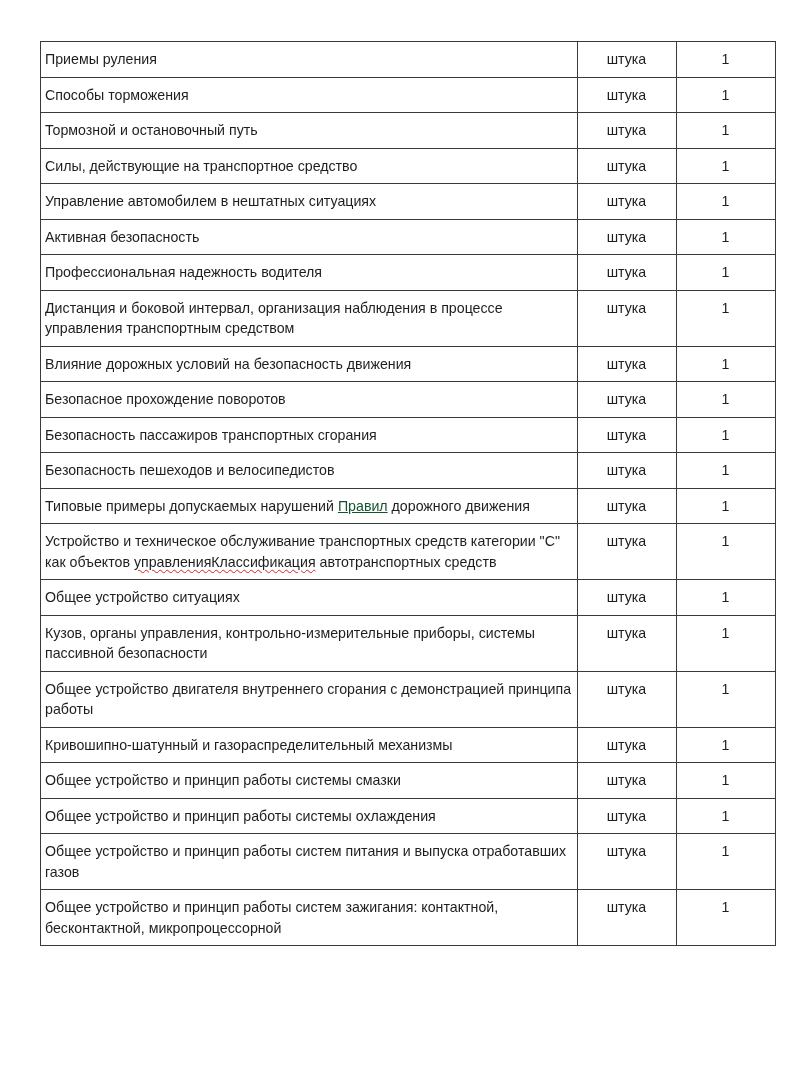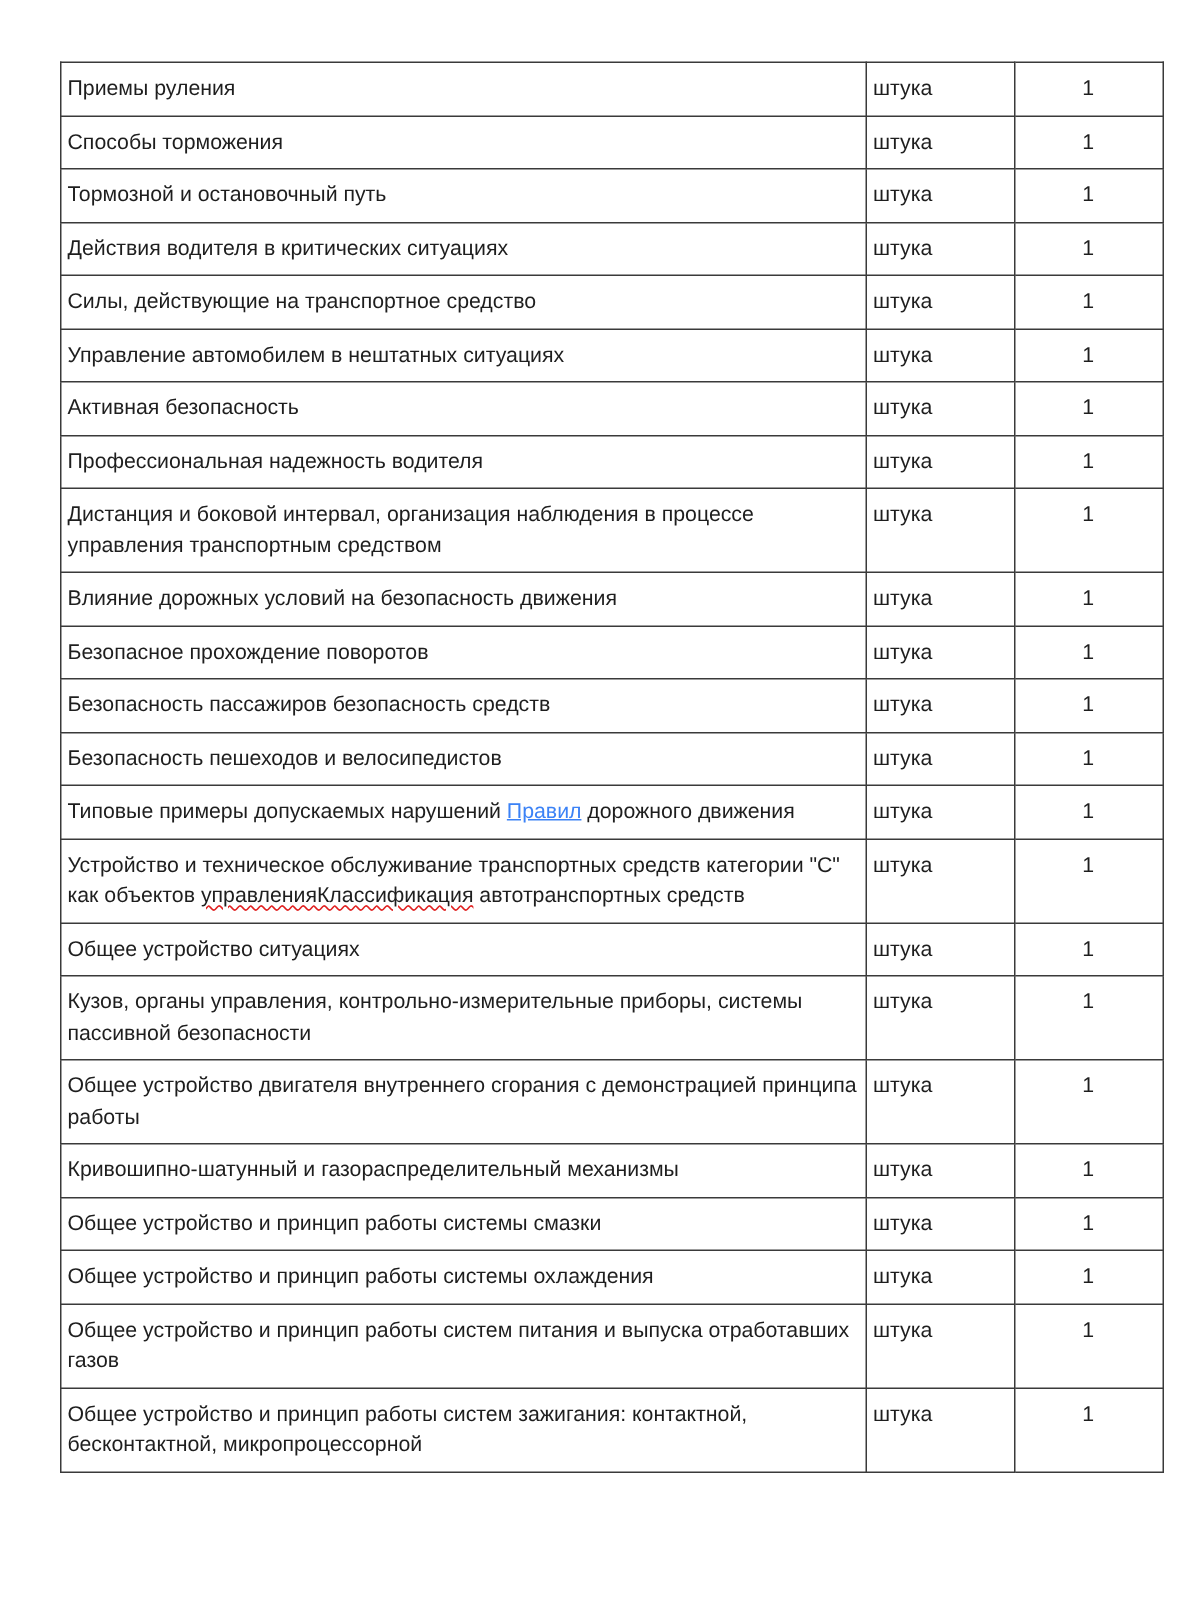--- a/index.html
+++ b/index.html
@@ -9,23 +9,23 @@
     position: absolute; left: 40px; top: 41px;
     border-collapse: collapse; width: 619px; table-layout: fixed;
   }
   table.doc-table td {
     border: 1px solid #3a3a3a;
     font-size: 14.2px; line-height: 20.5px;
     vertical-align: top;
     padding: 7px 5px 7px 4px;
   }
   td.c-name { width: 527px; }
-  td.c-unit { width: 89px; }
+  td.c-unit { width: 89px; text-align: center; }
   td.c-qty { width: 89px; text-align: center; }
-  a.doc-link { color: #3b82f6; text-decoration: underline; }
+  a.doc-link { color: #14532d; text-decoration: underline; }
   span.spell-error {
     text-decoration: underline wavy #e02020;
     text-decoration-thickness: 1px;
     text-underline-offset: 2px;
   }
 </style>
 </head>
 <body>
 
 <table class="doc-table">
@@ -35,25 +35,20 @@
       <td class="c-unit">штука</td>
       <td class="c-qty">1</td>
     </tr>
     <tr>
       <td class="c-name">Способы торможения</td>
       <td class="c-unit">штука</td>
       <td class="c-qty">1</td>
     </tr>
     <tr>
       <td class="c-name">Тормозной и остановочный путь</td>
-      <td class="c-unit">штука</td>
-      <td class="c-qty">1</td>
-    </tr>
-    <tr>
-      <td class="c-name">Действия водителя в критических ситуациях</td>
       <td class="c-unit">штука</td>
       <td class="c-qty">1</td>
     </tr>
     <tr>
       <td class="c-name">Силы, действующие на транспортное средство</td>
       <td class="c-unit">штука</td>
       <td class="c-qty">1</td>
     </tr>
     <tr>
       <td class="c-name">Управление автомобилем в нештатных ситуациях</td>
@@ -79,21 +74,21 @@
       <td class="c-name">Влияние дорожных условий на безопасность движения</td>
       <td class="c-unit">штука</td>
       <td class="c-qty">1</td>
     </tr>
     <tr>
       <td class="c-name">Безопасное прохождение поворотов</td>
       <td class="c-unit">штука</td>
       <td class="c-qty">1</td>
     </tr>
     <tr>
-      <td class="c-name">Безопасность пассажиров безопасность средств</td>
+      <td class="c-name">Безопасность пассажиров транспортных сгорания</td>
       <td class="c-unit">штука</td>
       <td class="c-qty">1</td>
     </tr>
     <tr>
       <td class="c-name">Безопасность пешеходов и велосипедистов</td>
       <td class="c-unit">штука</td>
       <td class="c-qty">1</td>
     </tr>
     <tr>
       <td class="c-name"><span>Типовые примеры допускаемых нарушений </span><a class="doc-link" href="#">Правил</a><span> дорожного движения</span></td>

